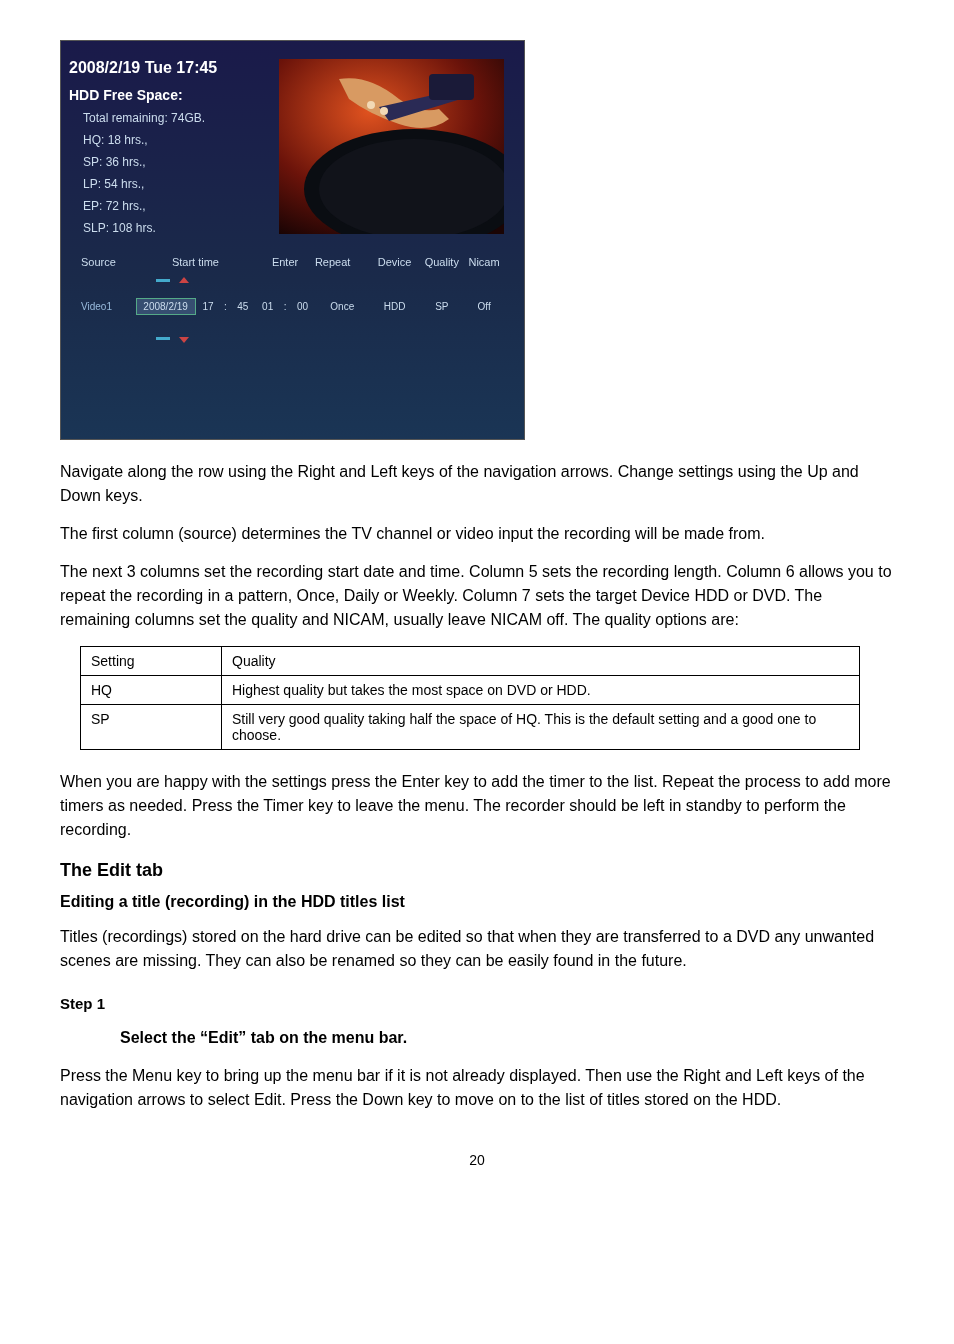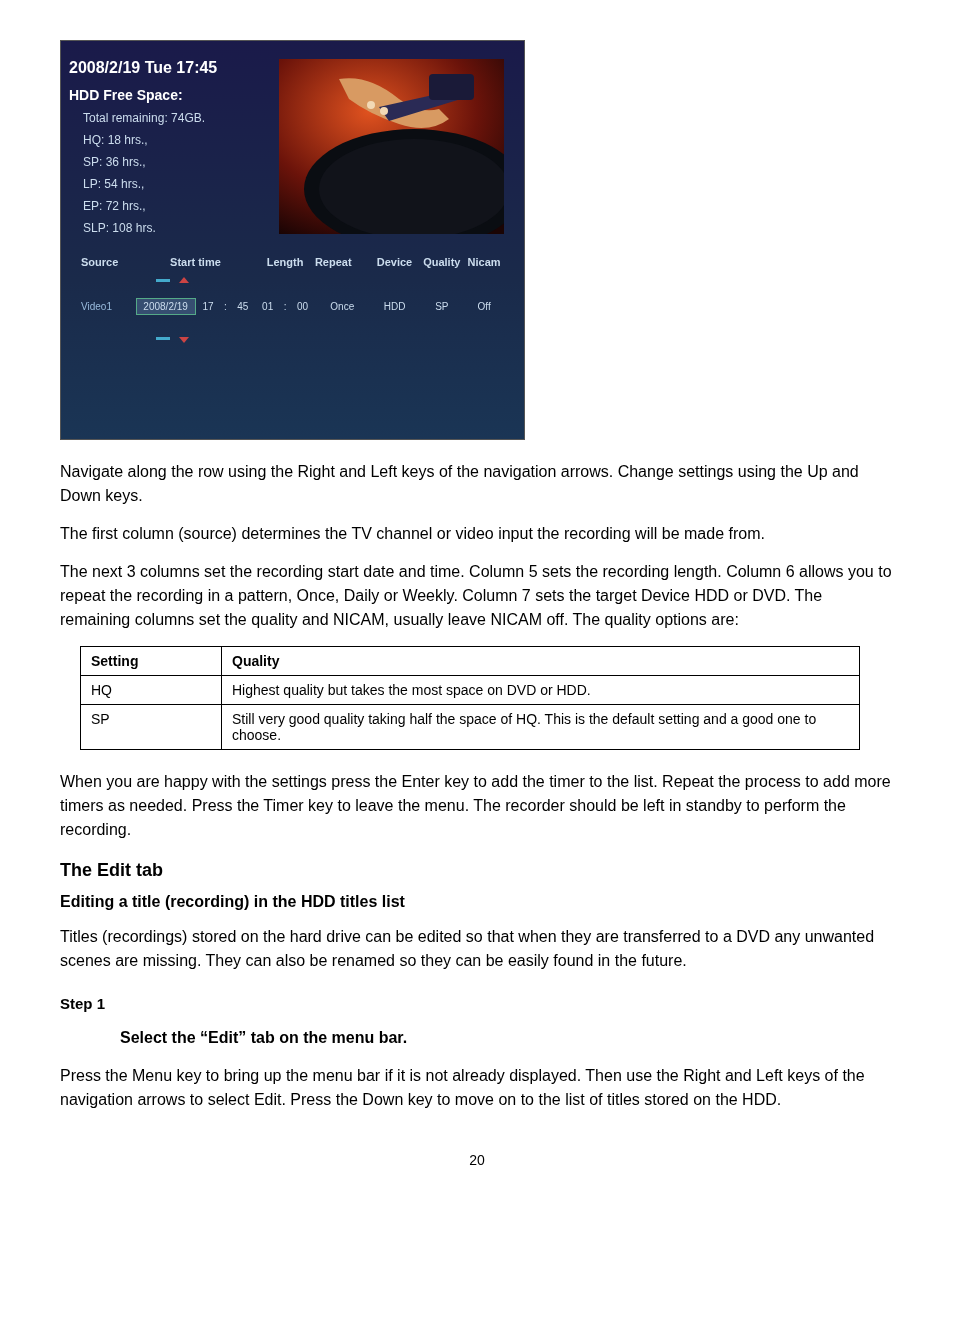--- a/index.html
+++ b/index.html
@@ -53,21 +53,21 @@
   .preview-image svg { width:100%; height:100%; display:block; }
   .timer-table {
     position: absolute;
     top: 215px;
     left: 20px;
     right: 20px;
     font-size: 11px;
     color: #cde;
   }
   .timer-header { display:flex; gap:0; margin-bottom: 30px; }
-  .timer-header span { display:inline-block;font-weight:bold; }
+  .timer-header span { display:inline-block; }
   .th-source { width: 55px; }
   .th-start  { width: 120px; text-align:center;}
   .th-length { width: 60px; text-align:center;}
   .th-repeat { width: 55px; text-align:left;}
   .th-device { width: 50px; text-align:center;}
   .th-quality{ width: 45px; text-align:center;}
   .th-nicam  { width: 40px; text-align:center;}
   .timer-row { display:flex; align-items:center; gap:0; margin-top:8px; }
   .timer-row span { display:inline-block; font-size:10px; }
   .tr-source { width:55px; color:#9bd; }
@@ -101,21 +101,21 @@
     width: 780px;
     margin: 8px 0 20px 20px;
     font-size: 14px;
   }
   table.quality-table th, table.quality-table td {
     border: 1px solid #000;
     padding: 6px 10px;
     text-align: left;
     vertical-align: top;
   }
-  table.quality-table th { font-weight: bold; }
+  table.quality-table th { font-weight: normal; }
 
   .page-num { text-align:center; font-size:14px; margin-top:40px; }
 </style>
 </head>
 <body>
 
 <div class="screenshot">
   <div class="datetime">2008/2/19 Tue 17:45</div>
   <div class="freespace-title">HDD Free Space:</div>
   <div class="freespace-line">Total remaining: 74GB.</div>
@@ -142,21 +142,21 @@
       <rect x="150" y="15" width="45" height="26" rx="4" fill="#1a1a38"></rect>
       <circle cx="92" cy="46" r="4" fill="#f2d9b5"></circle>
       <circle cx="105" cy="52" r="4" fill="#f2d9b5"></circle>
     </svg>
   </div>
 
   <div class="timer-table">
     <div class="timer-header">
       <span class="th-source">Source</span>
       <span class="th-start">Start time</span>
-      <span class="th-length">Length</span>
+      <span class="th-length">Enter</span>
       <span class="th-repeat">Repeat</span>
       <span class="th-device">Device</span>
       <span class="th-quality">Quality</span>
       <span class="th-nicam">Nicam</span>
     </div>
     <div class="timer-row">
       <span class="tr-source">Video1</span>
       <span class="tr-date">2008/2/19</span>
       <span class="tr-hh">17</span>
       <span class="tr-sep">:</span>

